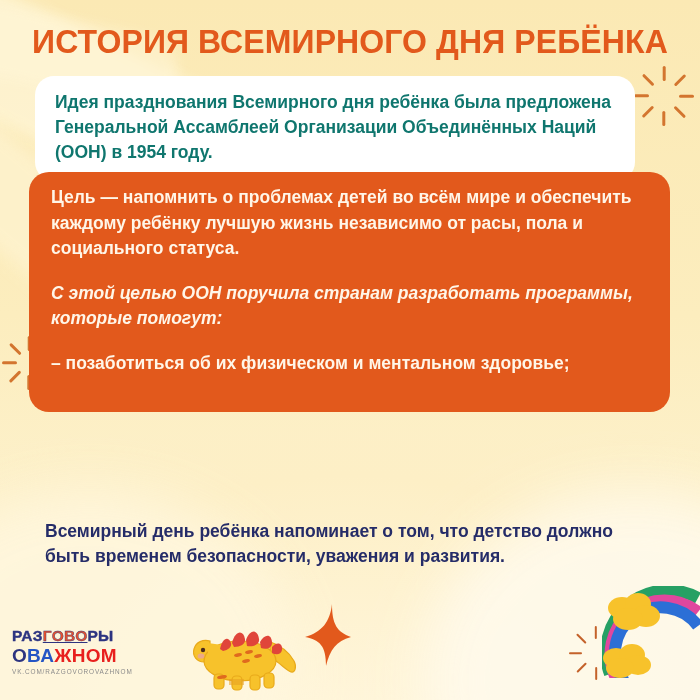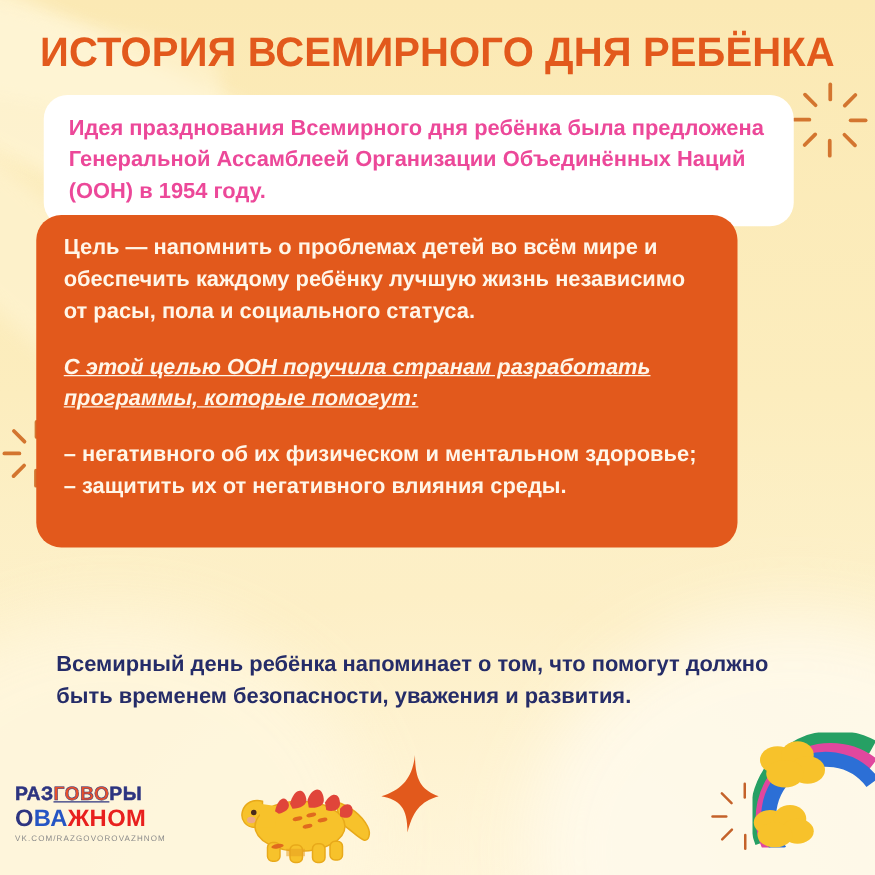--- a/index.html
+++ b/index.html
@@ -41,36 +41,36 @@
   }
 
   
   .card-white{
     position:absolute;left:35px;top:76px;width:600px;
     background:#FFFFFF;border-radius:19px;
     padding:14px 20px 16px 20px;
     box-sizing:border-box;
   }
   .card-white p{
-    margin:0;color:#ec4899;
+    margin:0;color:#0f766e;
     font-size:17.5px;line-height:25px;font-weight:bold;
   }
 
   
   .card-orange{
-    position:absolute;left:29px;top:172px;width:561px;
+    position:absolute;left:29px;top:172px;width:641px;
     background:#E2591C;border-radius:20px;
     padding:13px 22px 19px 22px;
     box-sizing:border-box;
   }
   .card-orange p{
     margin:0;color:#FFF6E8;
     font-size:17.5px;line-height:25.5px;font-weight:bold;
   }
-  .card-orange p.italic{font-style:italic;text-decoration:underline;}
+  .card-orange p.italic{font-style:italic;}
   .card-orange .gap{height:19px;}
   .card-orange .gap-sm{height:17px;}
 
   
   .closing{
     position:absolute;left:45px;top:519px;width:600px;
     color:#252C68;font-size:17.5px;line-height:25px;font-weight:bold;
   }
   .closing p{margin:0;}
 
@@ -151,27 +151,26 @@
 
   <div class="card-white">
     <p>Идея празднования Всемирного дня ребёнка была предложена Генеральной Ассамблеей Организации Объединённых Наций (ООН) в 1954 году.</p>
   </div>
 
   <div class="card-orange">
     <p>Цель — напомнить о проблемах детей во всём мире и обеспечить каждому ребёнку лучшую жизнь независимо от расы, пола и социального статуса.</p>
     <div class="gap"></div>
     <p class="italic">С этой целью ООН поручила странам разработать программы, которые помогут:</p>
     <div class="gap"></div>
-    <p>– негативного об их физическом и ментальном здоровье;</p>
-    <p>– защитить их от негативного влияния среды.</p>
+    <p>– позаботиться об их физическом и ментальном здоровье;</p>
     <div class="gap-sm"></div>
   </div>
 
   <div class="closing">
-    <p>Всемирный день ребёнка напоминает о том, что помогут должно быть временем безопасности, уважения и развития.</p>
+    <p>Всемирный день ребёнка напоминает о том, что детство должно быть временем безопасности, уважения и развития.</p>
   </div>
 
   <div class="logo">
     <div class="logo-row logo-l1">
       <span>РАЗ</span>
         <span class="hl">ГОВО</span>
         <span>РЫ</span>
     </div>
     <div class="logo-row logo-l2">
       <span>О </span>

